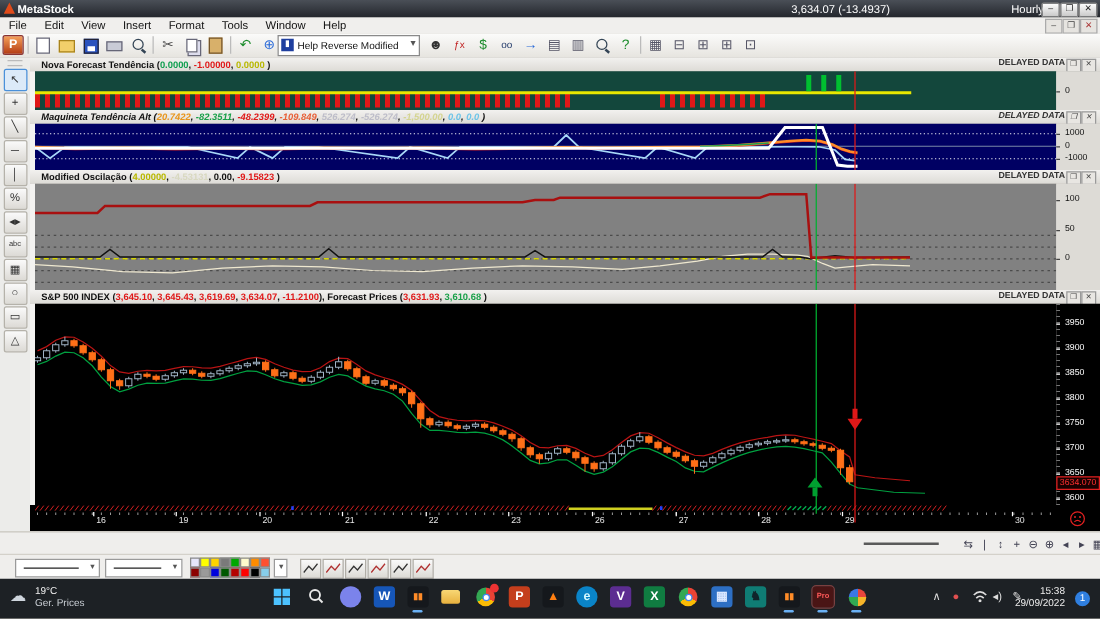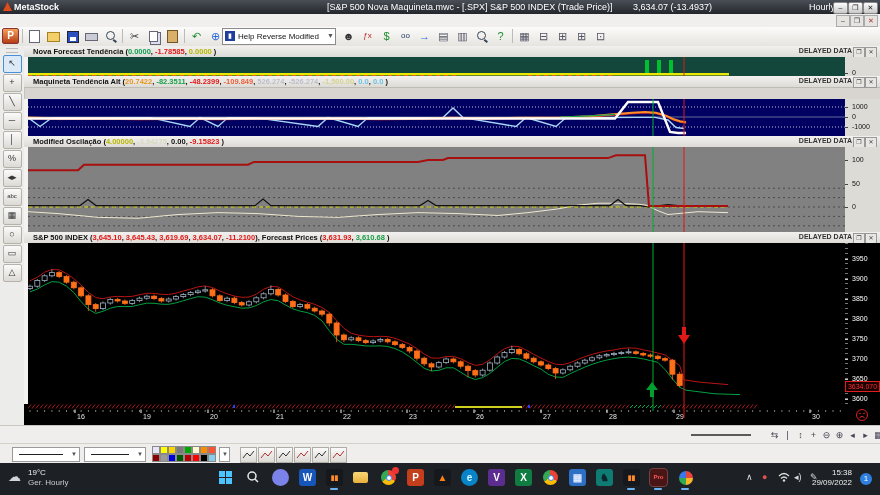--- a/index.html
+++ b/index.html
@@ -60,29 +60,29 @@
 
 <div id="stage" class="nosel">
 
   <div id="titlebar" class="abs">
     <div class="tt" style="left:3px;top:1px;width:9px;height:10px;">
       <svg width="9" height="11">
           <polygon points="0,10 4.5,1 9,10" fill="#e04b1a"></polygon>
         </svg>
     </div>
     <span class="tt" style="left:14px;font-weight:bold;">MetaStock</span>
-    <span class="tt" style="left:327px;">[S&amp;P 500 Nova Maquineta.mwc - [.SPX] S&amp;P 500 INDEX (Trade Price)]</span>
     <span class="tt" style="left:633px;">3,634.07 (-13.4937)</span>
     <span class="tt" style="left:809px;">Hourly</span>
     <div class="winbtn" style="right:32px;">–</div>
     <div class="winbtn" style="right:17px;">❐</div>
     <div class="winbtn" style="right:2px;">✕</div>
   </div>
 
   <div id="menubar" class="abs">
+    <span id="menu-items"><span class="menu-item">File</span><span class="menu-item">Edit</span><span class="menu-item">View</span><span class="menu-item">Insert</span><span class="menu-item">Format</span><span class="menu-item">Tools</span><span class="menu-item">Window</span><span class="menu-item">Help</span></span>
     <div class="mdibtn" style="right:30px;">–</div>
     <div class="mdibtn" style="right:16px;">❐</div>
     <div class="mdibtn" style="right:2px;color:#a33;">✕</div>
   </div>
 
   <div id="toolbar" class="abs">
     <div id="tb-icons">
         <div class="tbi" style="left: 2px; background: linear-gradient(rgb(245, 160, 90), rgb(180, 60, 20)); color: rgb(255, 255, 255); font-weight: bold; border: 1px solid rgb(136, 51, 51); border-radius: 2px; width: 15px; height: 14px; line-height: 14px; font-size: 10px;">P</div>
         <div class="tbsep" style="left: 22px;"></div>
         <div class="tbi" style="left: 26px;">
@@ -158,21 +158,21 @@
         <div class="sbi" style="font-size: 6px;">abc</div>
         <div class="sbi">▦</div>
         <div class="sbi">○</div>
         <div class="sbi">▭</div>
         <div class="sbi">△</div>
       </div>
   </div>
 
   <div id="chartarea">
       <div class="abs phdr" style="top: 46px;">
-        <span class="t"><b>Nova Forecast Tendência </b><span class="vals">(<span style="color: rgb(15, 159, 79);">0.0000</span>, <span style="color: rgb(224, 24, 24);">-1.78585</span>, <span style="color: rgb(184, 184, 0);">0.0000</span> )</span></span>
+        <span class="t"><b>Nova Forecast Tendência </b><span class="vals">(<span style="color: rgb(15, 159, 79);">0.0000</span>, <span style="color: rgb(224, 24, 24);">-1.00000</span>, <span style="color: rgb(184, 184, 0);">0.0000</span> )</span></span>
         <span class="dl">DELAYED DATA</span>
         <div class="phbtn" style="right: 15px;">❐</div>
         <div class="phbtn" style="right: 3px;">✕</div>
       </div>
       <div class="abs mstrip" style="top: 57px; height: 31px;"></div>
       <div class="abs" id="p1-body" style="left: 28px; top: 57px; width: 817px; height: 31px; background: rgb(19, 71, 60);">
         <svg width="817" height="31">
           <rect x="0" y="18" width="4" height="11" fill="#e01818"></rect>
           <rect x="8" y="18" width="4" height="11" fill="#e01818"></rect>
           <rect x="16" y="18" width="4" height="11" fill="#e01818"></rect>
@@ -242,21 +242,21 @@
           <rect x="617" y="3" width="4" height="13" fill="#00c030"></rect>
           <rect x="629" y="3" width="4" height="13" fill="#00c030"></rect>
           <rect x="641" y="3" width="4" height="13" fill="#00c030"></rect>
           <line x1="656" y1="0" x2="656" y2="31" stroke="#e01818" stroke-width="1"></line>
         </svg>
       </div>
       <div class="abs scalecol" style="top: 57px; height: 31px;">
         <span class="scl" style="top: 12px;">0</span>
         <div class="stick" style="top: 16px;"></div>
       </div>
-      <div class="abs phdr" style="top: 76px;">
+      <div class="abs phdr" style="top: 88px; font-style: italic;">
         <span class="t"><b>Maquineta Tendência Alt </b><span class="vals">(<span style="color: rgb(232, 149, 28);">20.7422</span>, <span style="color: rgb(24, 160, 72);">-82.3511</span>, <span style="color: rgb(224, 24, 24);">-48.2399</span>, <span style="color: rgb(232, 96, 56);">-109.849</span>, <span style="color: rgb(189, 189, 201);">526.274</span>, <span style="color: rgb(189, 189, 201);">-526.274</span>, <span style="color: rgb(212, 212, 144);">-1,500.00</span>, <span style="color: rgb(108, 196, 232);">0.0</span>, <span style="color: rgb(108, 196, 232);">0.0</span> )</span></span>
         <span class="dl">DELAYED DATA</span>
         <div class="phbtn" style="right: 15px;">❐</div>
         <div class="phbtn" style="right: 3px;">✕</div>
       </div>
       <div class="abs mstrip" style="top: 99px; height: 37px;"></div>
       <div class="abs" id="p2-body" style="left: 28px; top: 99px; width: 817px; height: 37px; background: rgb(0, 0, 99);">
         <svg width="817" height="37">
           <line x1="0" y1="8" x2="817" y2="8" stroke="#e8e8f2" stroke-width="0.8" stroke-dasharray="1,2"></line>
           <line x1="0" y1="28" x2="817" y2="28" stroke="#e8e8f2" stroke-width="0.8" stroke-dasharray="1,2"></line>
@@ -272,21 +272,21 @@
       </div>
       <div class="abs scalecol" style="top: 99px; height: 37px;">
         <span class="scl" style="top: 4px;">1000</span>
         <div class="stick" style="top: 8px;"></div>
         <span class="scl" style="top: 14px;">0</span>
         <div class="stick" style="top: 18px;"></div>
         <span class="scl" style="top: 24px;">-1000</span>
         <div class="stick" style="top: 28px;"></div>
       </div>
       <div class="abs phdr" style="top: 136px;">
-        <span class="t"><b>Modified Oscilação </b><span class="vals">(<span style="color: rgb(184, 184, 0);">4.00000</span>, <span style="color: rgb(216, 216, 192);">-3.94275</span>, <span style="color: rgb(17, 17, 17);">0.00</span>, <span style="color: rgb(224, 24, 24);">-9.15823</span> )</span></span>
+        <span class="t"><b>Modified Oscilação </b><span class="vals">(<span style="color: rgb(184, 184, 0);">4.00000</span>, <span style="color: rgb(216, 216, 192);">-4.53131</span>, <span style="color: rgb(17, 17, 17);">0.00</span>, <span style="color: rgb(224, 24, 24);">-9.15823</span> )</span></span>
         <span class="dl">DELAYED DATA</span>
         <div class="phbtn" style="right: 15px;">❐</div>
         <div class="phbtn" style="right: 3px;">✕</div>
       </div>
       <div class="abs mstrip" style="top: 147px; height: 85px;"></div>
       <div class="abs" id="p3-body" style="left: 28px; top: 147px; width: 817px; height: 85px; background: rgb(129, 129, 129);">
         <svg width="817" height="85">
           <line x1="0" y1="41.2" x2="817" y2="41.2" stroke="#4b4b4b" stroke-width="1" stroke-dasharray="2,3"></line>
           <line x1="0" y1="50.6" x2="817" y2="50.6" stroke="#4b4b4b" stroke-width="1" stroke-dasharray="2,3"></line>
           <line x1="0" y1="60" x2="817" y2="60" stroke="#4b4b4b" stroke-width="1" stroke-dasharray="2,3"></line>
@@ -924,21 +924,21 @@
           <svg width="15" height="14">
             <polyline points="2,10 6,5 9,8 13,3" fill="none" stroke="#b03030" stroke-width="1"></polyline>
           </svg>
         </div>
       </div>
   </div>
 
   <div id="taskbar" class="abs">
     <span class="abs" style="left:8px;top:6px;font-size:13px;color:#cfd6de;">☁</span>
     <span class="abs" style="left:28px;top:5px;font-size:8px;">19°C</span>
-    <span class="abs" style="left:28px;top:15px;font-size:8px;color:#c8cdd3;">Ger. Hourly</span>
+    <span class="abs" style="left:28px;top:15px;font-size:8px;color:#c8cdd3;">Ger. Prices</span>
     <div id="tk-apps">
         <div class="tka" style="left: 218px;">
           <svg width="15" height="15" style="margin-top:1px;">
             <g fill="#4cc2ff">
               <rect x="1" y="1" width="6" height="6"></rect>
               <rect x="8" y="1" width="6" height="6"></rect>
               <rect x="1" y="8" width="6" height="6"></rect>
               <rect x="8" y="8" width="6" height="6"></rect>
             </g>
           </svg>

